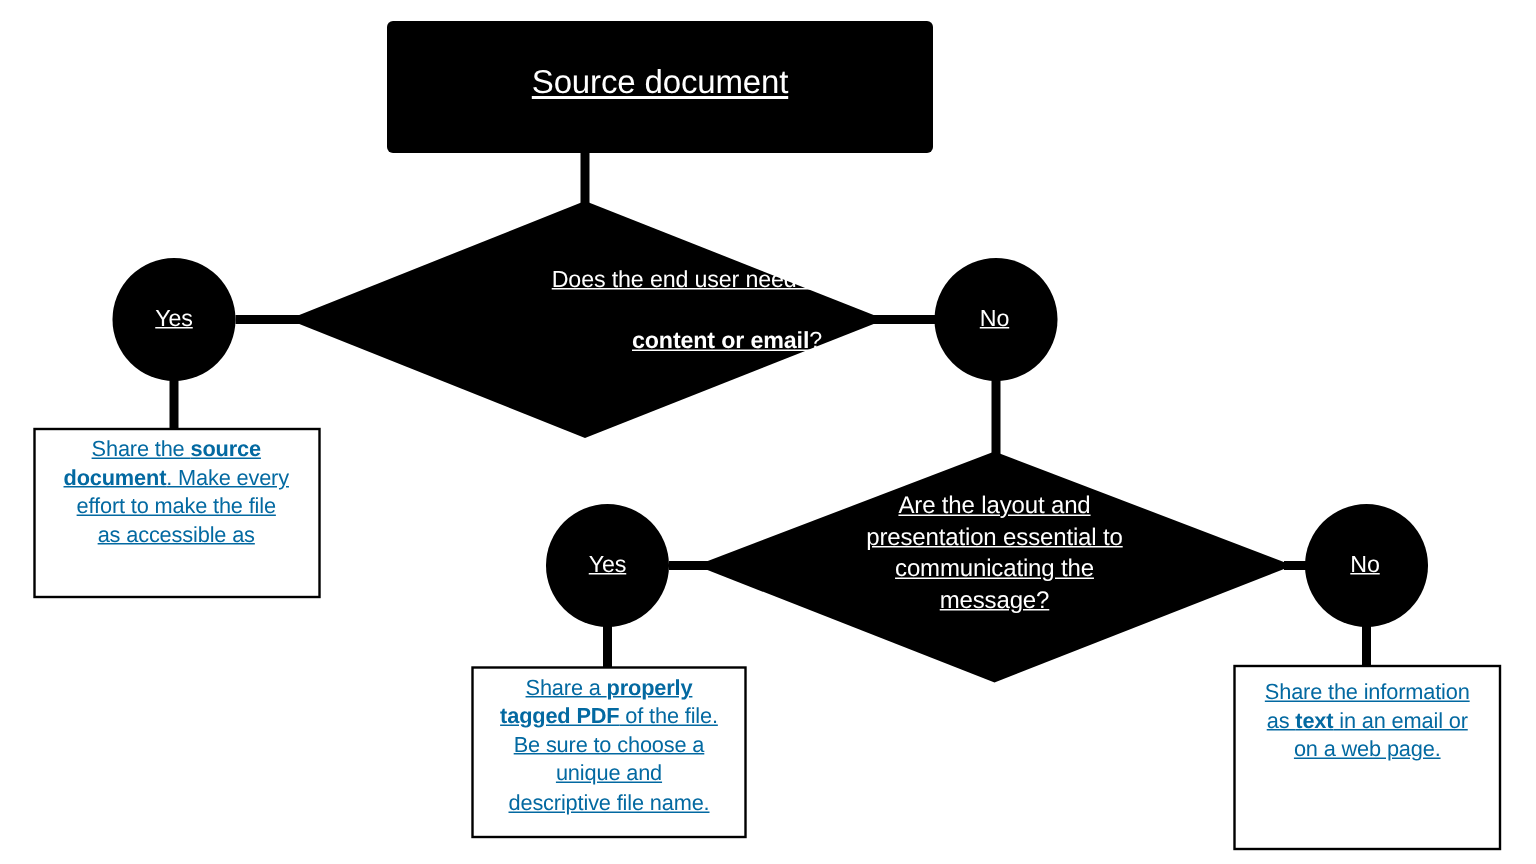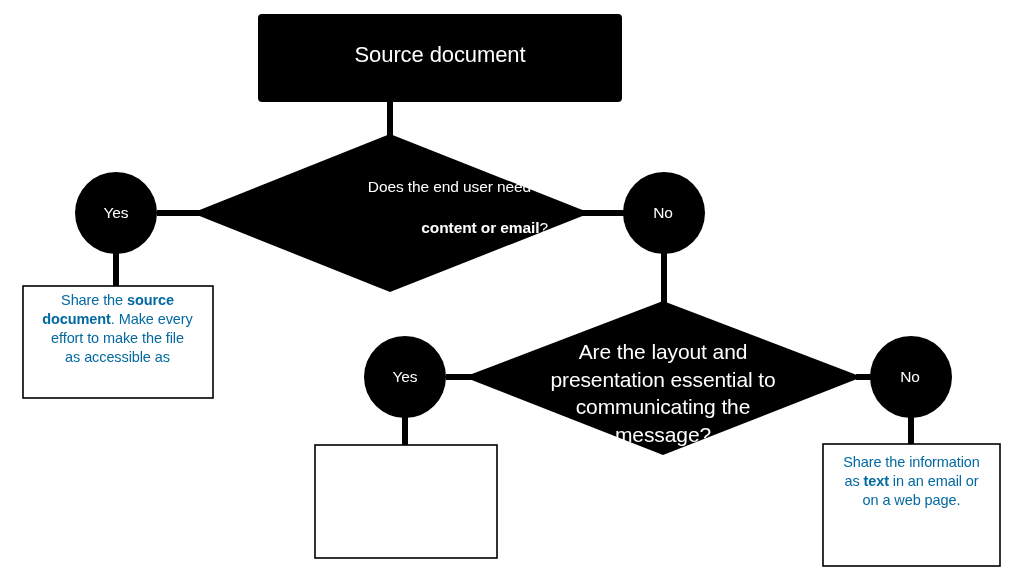--- a/index.html
+++ b/index.html
@@ -41,20 +41,21 @@
     fill: #ffffff;
     stroke: #000000;
     stroke-width: 1.6;
   }
   
   .txt {
     position: absolute;
     text-align: center;
     line-height: 1.32;
     letter-spacing: -0.1px;
+    text-decoration: underline;
     -webkit-font-smoothing: antialiased;
   }
   .txt.on-dark {
     color: #ffffff;
   }
   .txt.on-light {
     color: #0369a1;
   }
   .txt b {
     font-weight: bold;
@@ -69,23 +70,23 @@
   }
   #decision-1-text {
     left: 232px;
     top: 177px;
     width: 316px;
     font-size: 15.5px;
     text-align: right;
   }
   #decision-2-text {
     left: 520px;
-    top: 338px;
+    top: 327px;
     width: 286px;
-    font-size: 21px;
+    font-size: 16px;
   }
   #yes-1-label {
     left: 76px;
     top: 203px;
     width: 80px;
     font-size: 15.5px;
   }
   #no-1-label {
     left: 623px;
     top: 203px;
@@ -173,16 +174,17 @@
   <div class="txt on-dark" id="yes-1-label">Yes</div>
 
   <div class="txt on-dark" id="no-1-label">No</div>
 
   <div class="txt on-dark" id="yes-2-label">Yes</div>
 
   <div class="txt on-dark" id="no-2-label">No</div>
 
   <div class="txt on-light" id="outcome-1-text"><span>Share the </span><b>source</b><br><b>document</b><span>. Make every</span><br><span>effort to make the file</span><br><span>as accessible as</span><br></div>
 
+  <div class="txt on-light" id="outcome-2-text"><span>Share a </span><b>properly</b><br><b>tagged PDF</b><span> of the file.</span><br><span>Be sure to choose a</span><br><span>unique and</span><br><span>descriptive file name.</span></div>
 
   <div class="txt on-light" id="outcome-3-text"><span>Share the information</span><br><span>as </span><b>text</b><span> in an email or</span><br><span>on a web page.</span></div>
 
 </div>
 
 </body></html>

